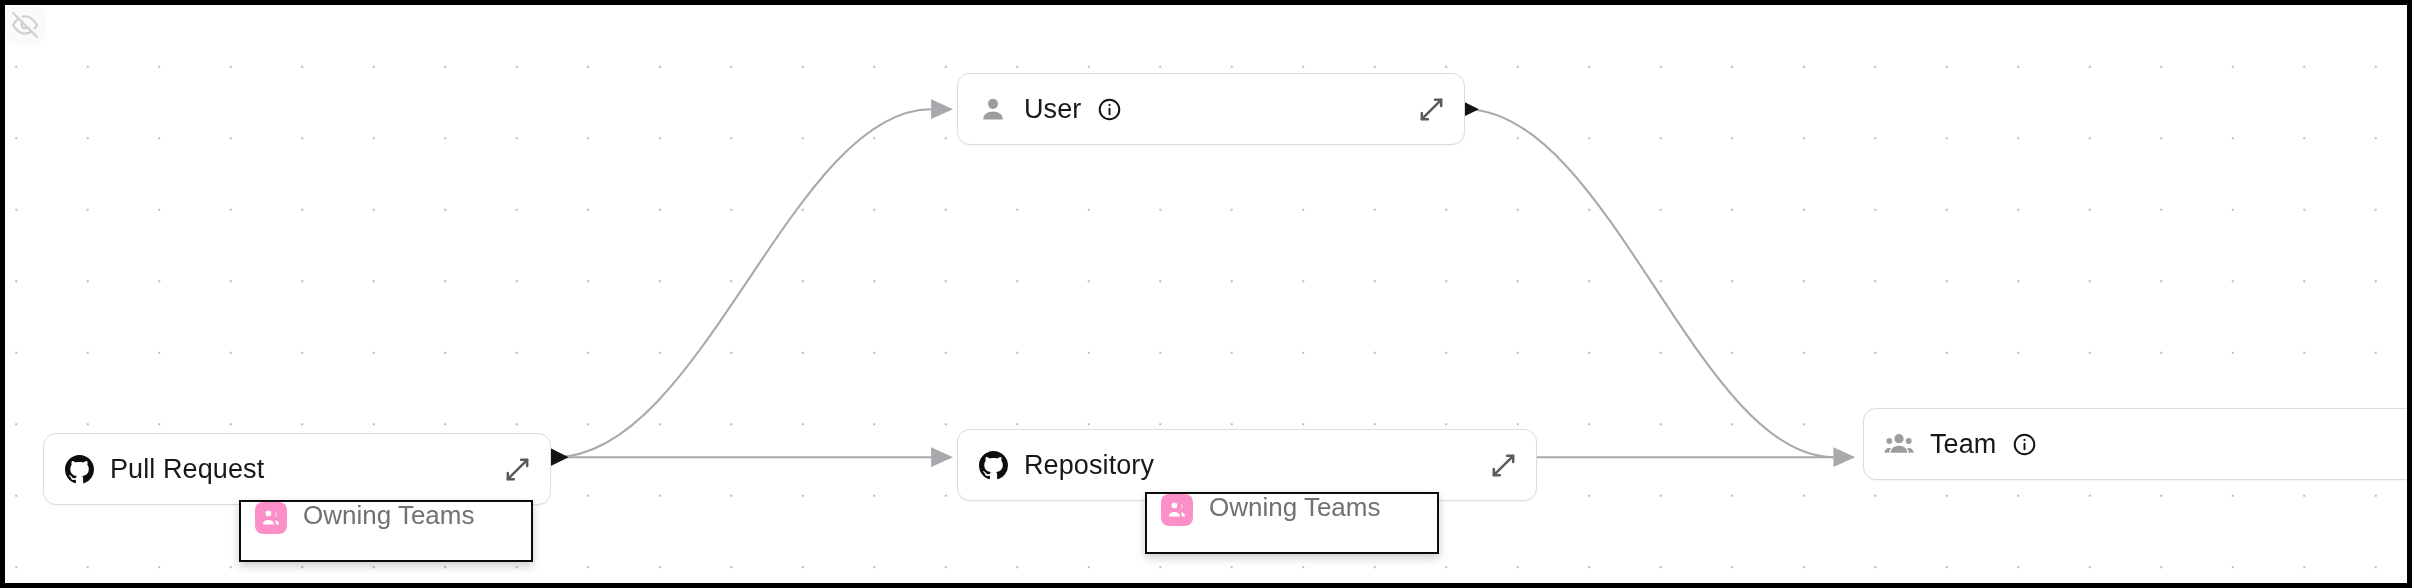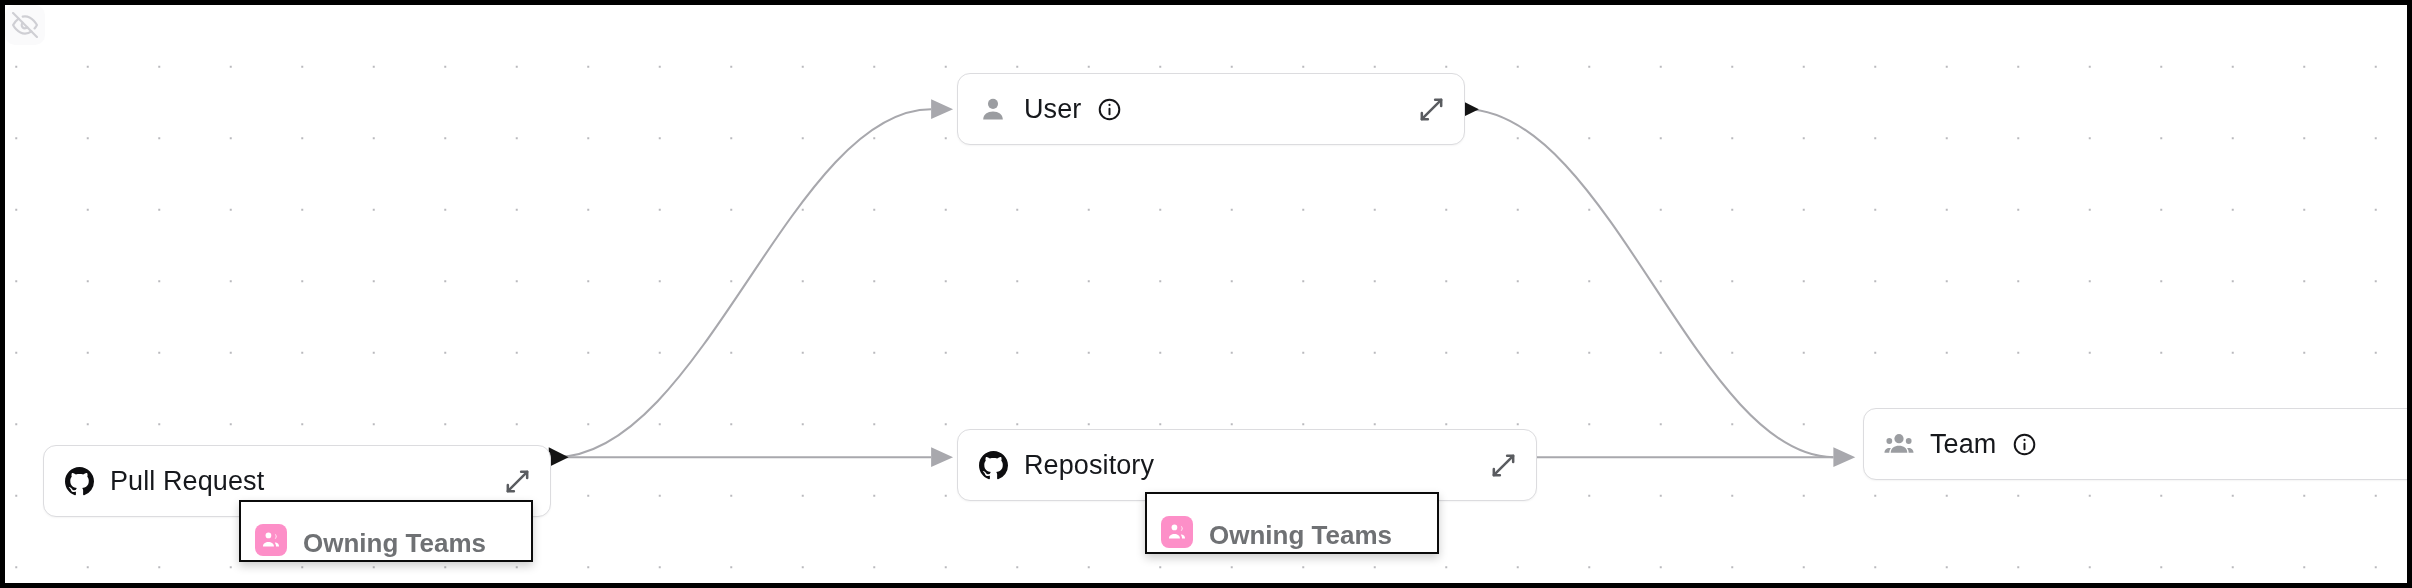--- a/index.html
+++ b/index.html
@@ -100,25 +100,24 @@
     cursor: pointer;
   }
 
   
   .teams-popup {
     position: absolute;
     box-sizing: border-box;
     background: #ffffff;
     border: 2.6px solid #0b0b0b;
     display: flex;
-    align-items: flex-end;
+    align-items: flex-start;
     padding: 0 20px 4px 14px;
     box-shadow: 0 4px 9px rgba(0,0,0,0.20);
     z-index: 5;
-    font-weight: bold;
   }
   .teams-badge {
     flex: 0 0 auto;
     width: 32px;
     height: 32px;
     border-radius: 8px;
     display: flex;
     align-items: center;
     justify-content: center;
   }
@@ -177,21 +176,21 @@
     <polygon class="handle-tri" points="1460,450 1480,460 1460,470"></polygon>
   </svg>
 
   <div id="edge-visibility-toggle">
     <svg width="26" height="26" viewBox="0 0 24 24" fill="none" stroke="#cfcfd4" stroke-width="2" stroke-linecap="round" stroke-linejoin="round">
       <path d="M17.94 17.94A10.07 10.07 0 0 1 12 20c-7 0-11-8-11-8a18.45 18.45 0 0 1 5.06-5.94M9.9 4.24A9.12 9.12 0 0 1 12 4c7 0 11 8 11 8a18.5 18.5 0 0 1-2.16 3.19m-6.72-1.07a3 3 0 1 1-4.24-4.24"></path>
       <line x1="1" y1="1" x2="23" y2="23"></line>
     </svg>
   </div>
 
-  <div class="node" style="left:38px; top:440px; width:508px; height:72px;">
+  <div class="node" style="left:38px; top:428px; width:508px; height:72px;">
     <span class="node-icon">
       <svg width="29" height="29" viewBox="0 0 16 16" fill="#0d0d0f">
         <path d="M8 0C3.58 0 0 3.58 0 8c0 3.54 2.29 6.53 5.47 7.59.4.07.55-.17.55-.38 0-.19-.01-.82-.01-1.49-2.01.37-2.53-.49-2.69-.94-.09-.23-.48-.94-.82-1.13-.28-.15-.68-.52-.01-.53.63-.01 1.08.58 1.23.82.72 1.21 1.87.87 2.33.66.07-.52.28-.87.51-1.07-1.78-.2-3.64-.89-3.64-3.95 0-.87.31-1.59.82-2.15-.08-.2-.36-1.02.08-2.12 0 0 .67-.21 2.2.82.64-.18 1.32-.27 2-.27.68 0 1.36.09 2 .27 1.53-1.04 2.2-.82 2.2-.82.44 1.1.16 1.92.08 2.12.51.56.82 1.27.82 2.15 0 3.07-1.87 3.75-3.65 3.95.29.25.54.73.54 1.48 0 1.07-.01 1.93-.01 2.2 0 .21.15.46.55.38A8.01 8.01 0 0 0 16 8c0-4.42-3.58-8-8-8z"></path>
       </svg>
     </span>
     <span class="node-label">Pull Request</span>
     <span class="node-spacer"></span>
     <span class="node-expand">
       <svg width="29" height="29" viewBox="0 0 24 24" fill="none" stroke="#5a5c60" stroke-width="2.1" stroke-linecap="round" stroke-linejoin="round">
         <polyline points="15 4 20 4 20 9"></polyline>

